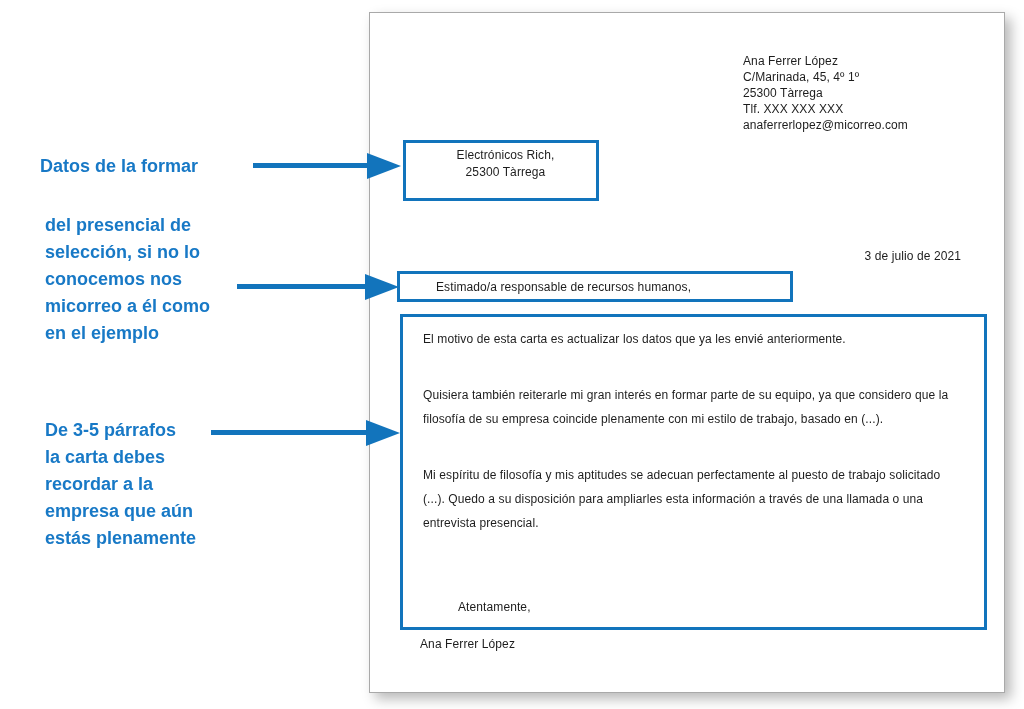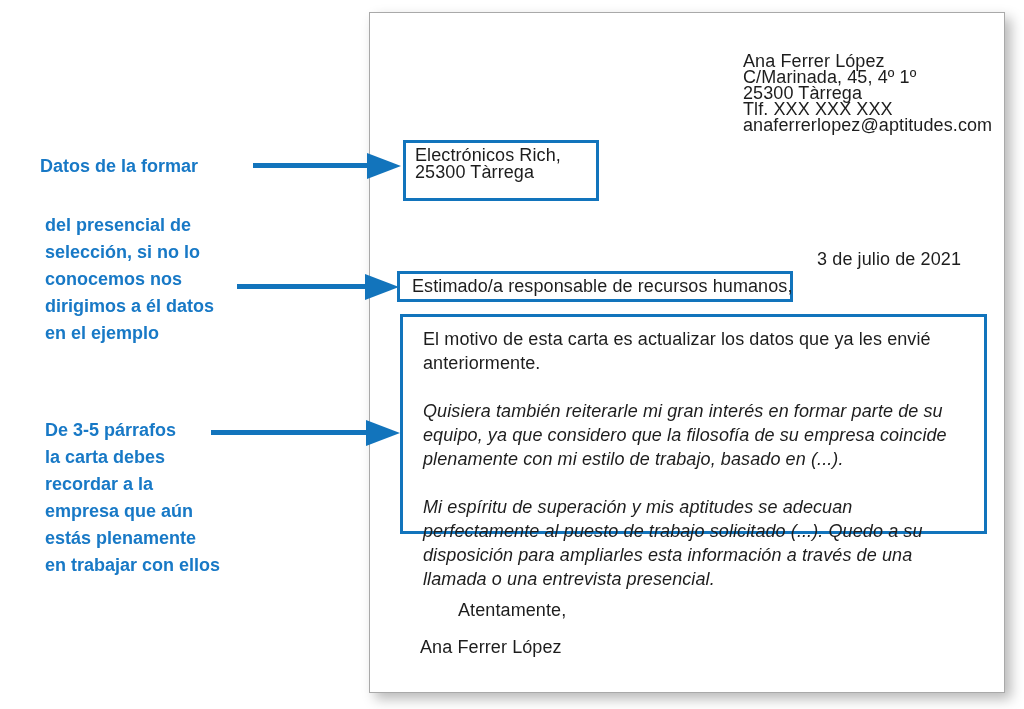--- a/index.html
+++ b/index.html
@@ -24,65 +24,66 @@
   
   .page{
     position:absolute;
     left:369px;top:12px;
     width:636px;height:681px;
     background:#ffffff;
     border:1px solid var(--page-border);
     box-shadow:6px 6px 12px rgba(0,0,0,.28);
   }
   .letter-text{
-    font-size:18px;
+    font-size:12px;
     letter-spacing:.1px;
     color:var(--letter-text);
   }
   .sender{
     position:absolute;
     left:373px;top:40px;
     line-height:16px;
     white-space:nowrap;
   }
   .company-box{
     position:absolute;
     left:33px;top:127px;
     width:196px;height:61px;
     border:3px solid var(--accent-blue);
     padding:4px 0 0 9px;
     line-height:16.5px;
     white-space:nowrap;
+    text-align:center;
   }
   .date{
     position:absolute;
     top:236px;right:43px;
     white-space:nowrap;
   }
   .greeting-box{
     position:absolute;
     left:27px;top:258px;
     width:396px;height:31px;
     border:3px solid var(--accent-blue);
     display:flex;align-items:center;
-    padding-left:12px;
+    padding-left:36px;
     white-space:nowrap;
   }
   .body-box{
     position:absolute;
     left:30px;top:301px;
-    width:587px;height:220px;
+    width:587px;height:316px;
     border:3px solid var(--accent-blue);
     padding:10px 22px 0 20px;
   }
   .body-box p{
     line-height:24px;
     margin:0;
   }
-  .body-box p + p{margin-top:24px;font-style:italic;}
+  .body-box p + p{margin-top:32px;}
   .closing{position:absolute;left:50px;top:587px;white-space:nowrap;margin-left:38px;}
   .signature{position:absolute;left:50px;top:624px;white-space:nowrap;}
 
   
   .annotation{
     position:absolute;
     color:var(--annotation-blue);
     font-weight:bold;
     font-size:18px;
     line-height:27px;
@@ -117,70 +118,69 @@
 
 <div class="canvas">
 
   <div class="page">
 
     <div class="sender letter-text">
       <div>Ana Ferrer López</div>
       <div>C/Marinada, 45, 4º 1º</div>
       <div>25300 Tàrrega</div>
       <div>Tlf. XXX XXX XXX</div>
-      <div>anaferrerlopez@aptitudes.com</div>
+      <div>anaferrerlopez@micorreo.com</div>
     </div>
 
     <div class="company-box letter-text">
       <div>Electrónicos Rich,</div>
       <div>25300 Tàrrega</div>
     </div>
 
     <div class="date letter-text">3 de julio de 2021</div>
 
     <div class="greeting-box">
       <span class="letter-text">Estimado/a responsable de recursos humanos,</span>
     </div>
 
     <div class="body-box">
       <p class="letter-text">El motivo de esta carta es actualizar los datos que ya les envié anteriormente.</p>
       <p class="letter-text">Quisiera también reiterarle mi gran interés en formar parte de su equipo, ya que considero que la filosofía de su empresa coincide plenamente con mi estilo de trabajo, basado en (...).</p>
-      <p class="letter-text">Mi espíritu de superación y mis aptitudes se adecuan perfectamente al puesto de trabajo solicitado (...). Quedo a su disposición para ampliarles esta información a través de una llamada o una entrevista presencial.</p>
+      <p class="letter-text">Mi espíritu de filosofía y mis aptitudes se adecuan perfectamente al puesto de trabajo solicitado (...). Quedo a su disposición para ampliarles esta información a través de una llamada o una entrevista presencial.</p>
     </div>
 
     <div class="closing letter-text">Atentamente,</div>
     <div class="signature letter-text">Ana Ferrer López</div>
   </div>
 
   <div class="annotation ann-company">
     <div>Datos de la formar</div>
   </div>
   <div class="arrow arrow-company">
     <div class="arrow-shaft"></div>
     <div class="arrow-head"></div>
   </div>
 
   <div class="annotation ann-greeting">
     <div>del presencial de</div>
     <div>selección, si no lo</div>
     <div>conocemos nos</div>
-    <div>dirigimos a él datos</div>
+    <div>micorreo a él como</div>
     <div>en el ejemplo</div>
   </div>
   <div class="arrow arrow-greeting">
     <div class="arrow-shaft"></div>
     <div class="arrow-head"></div>
   </div>
 
   <div class="annotation ann-body">
     <div>De 3-5 párrafos</div>
     <div>la carta debes</div>
     <div>recordar a la</div>
     <div>empresa que aún</div>
     <div>estás plenamente</div>
-    <div>en trabajar con ellos</div>
   </div>
   <div class="arrow arrow-body">
     <div class="arrow-shaft"></div>
     <div class="arrow-head"></div>
   </div>
 
 </div>
 
 </body></html>

